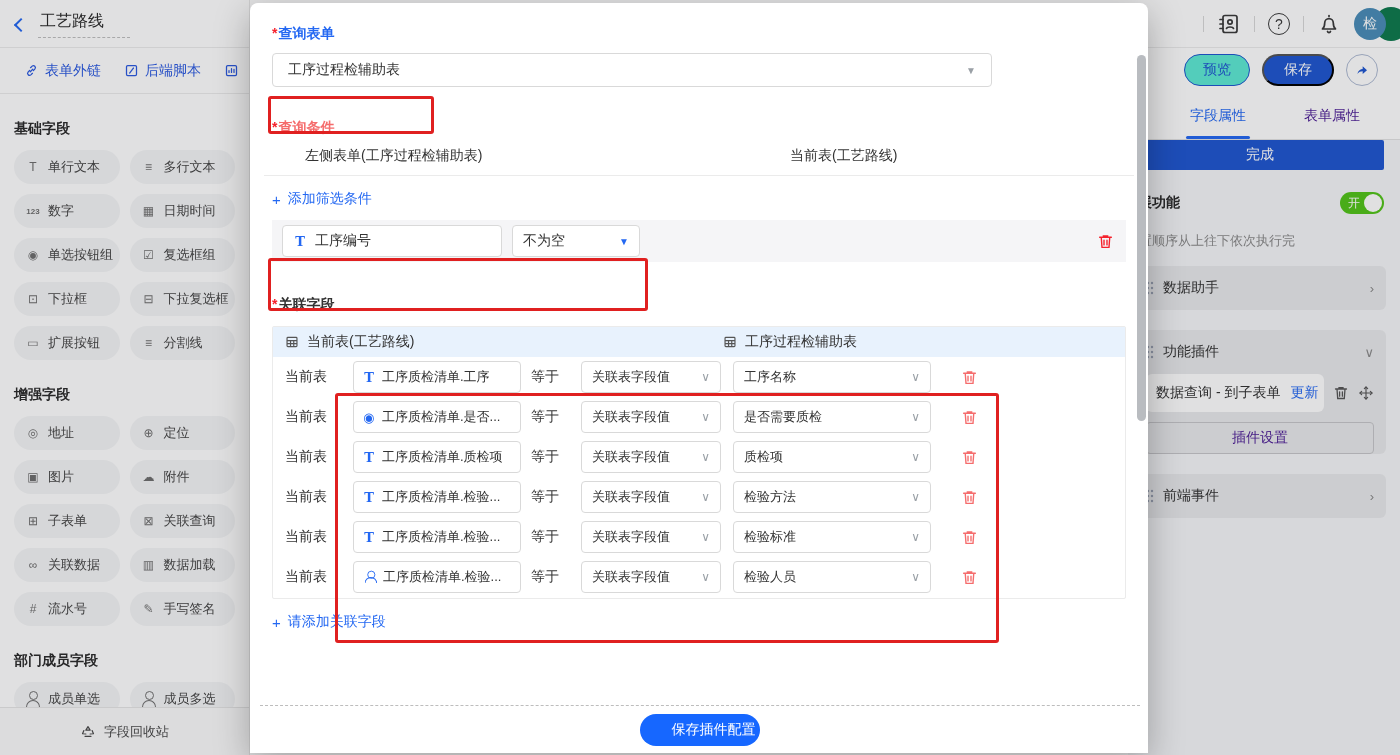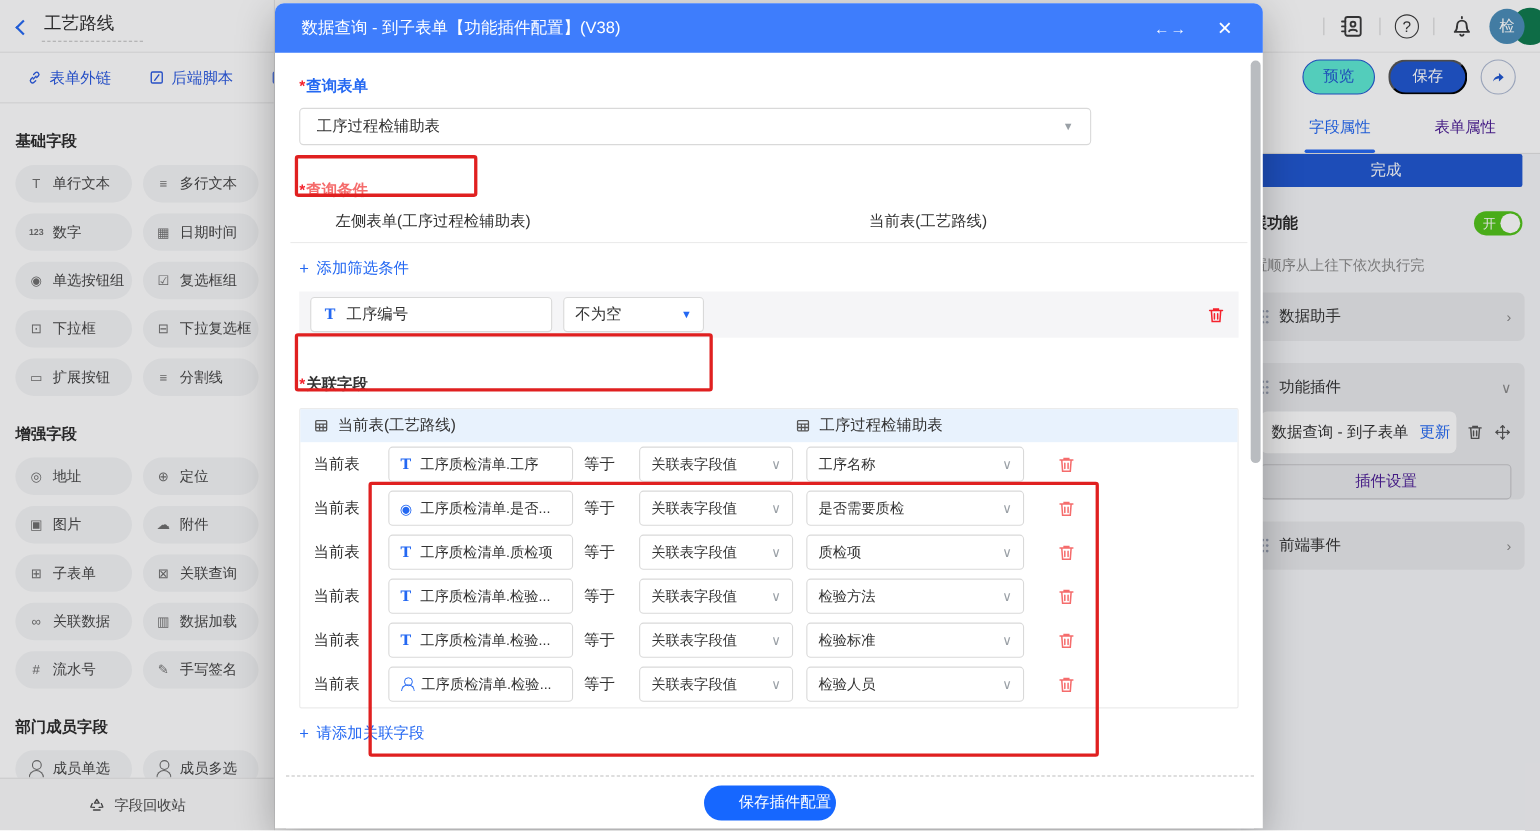--- a/index.html
+++ b/index.html
@@ -5,21 +5,21 @@
   * { margin:0; padding:0; box-sizing:border-box; }
   html,body { width:1400px; height:755px; }
   body { position:relative; overflow:hidden; background:#fff;
          font-family:"Liberation Sans", sans-serif; color:#333; }
 
   
   .sidebar { position:absolute; left:0; top:0; width:250px; height:755px; background:#fff; border-right:1px solid #e9e9e9; overflow:hidden; }
   .sb-header { height:48px; display:flex; align-items:center; gap:12px; padding:0 16px; border-bottom:1px solid #ececec; }
   .back-icon { width:10px; height:10px; border-left:2px solid #2468f2; border-bottom:2px solid #2468f2; transform:rotate(45deg); margin-top:2px; flex:none; cursor:pointer;}
   .sb-title { font-size:16px; color:#2b2b2b; border-bottom:1px dashed #bfbfbf; padding:2px 26px 5px 2px; }
-  .sb-tabs { height:46px; display:flex; align-items:center; gap:34px; padding-left:24px; border-bottom:1px solid #ececec; color:#2b5ae0; font-size:14px; white-space:nowrap; overflow:hidden; }
+  .sb-tabs { height:46px; display:flex; align-items:center; gap:23px; padding-left:24px; border-bottom:1px solid #ececec; color:#2b5ae0; font-size:14px; white-space:nowrap; overflow:hidden; }
   .sb-tab { display:flex; align-items:center; gap:6px; cursor:pointer; flex:none;}
   .sb-tab svg { flex:none; }
   .sb-content { padding:12px 14px 0; }
   .sb-section-title { font-size:14px; font-weight:bold; color:#2b2b2b; margin:14px 0 12px; }
   .pill-grid { display:grid; grid-template-columns:1fr 1fr; gap:10px; }
   .pill { height:34px; border-radius:17px; background:#f4f5f6; display:flex; align-items:center; gap:7px; padding:0 11px; font-size:13px; color:#454545; white-space:nowrap; overflow:hidden; cursor:pointer; }
   .pic { color:#6f6f6f; font-size:12px; width:16px; text-align:center; flex:none; }
   .pic.num { font-size:8px; font-weight:bold; letter-spacing:0; }
   .person-glyph { position:relative; width:16px; height:16px; display:inline-block; flex:none; }
   .person-glyph::before { content:""; position:absolute; left:4px; top:0; width:7px; height:7px; border:1.5px solid currentColor; border-radius:50%; }
@@ -365,27 +365,20 @@
         <span class="grow">前端事件</span>
         <span class="chev">›</span>
       </div>
     </div>
   </div>
 </div>
 
 <div class="overlay"></div>
 
 <div class="modal">
-  <div class="m-header">
-    <span class="m-title">数据查询 - 到子表单【功能插件配置】(V38)</span>
-    <span class="m-hicons">
-      <span class="mi-expand">←→</span>
-      <span class="mi-close">×</span>
-    </span>
-  </div>
 
   <div class="m-body">
     <div class="f-label lbl-blue"><span class="ast">*</span><span>查询表单</span></div>
     <div class="select-lg">
       <span>工序过程检辅助表</span>
       <span class="caret">▼</span>
     </div>
 
     <div class="f-label lbl-red lbl-cond"><span class="ast">*</span><span>查询条件</span></div>
     <div class="cond-headers">

